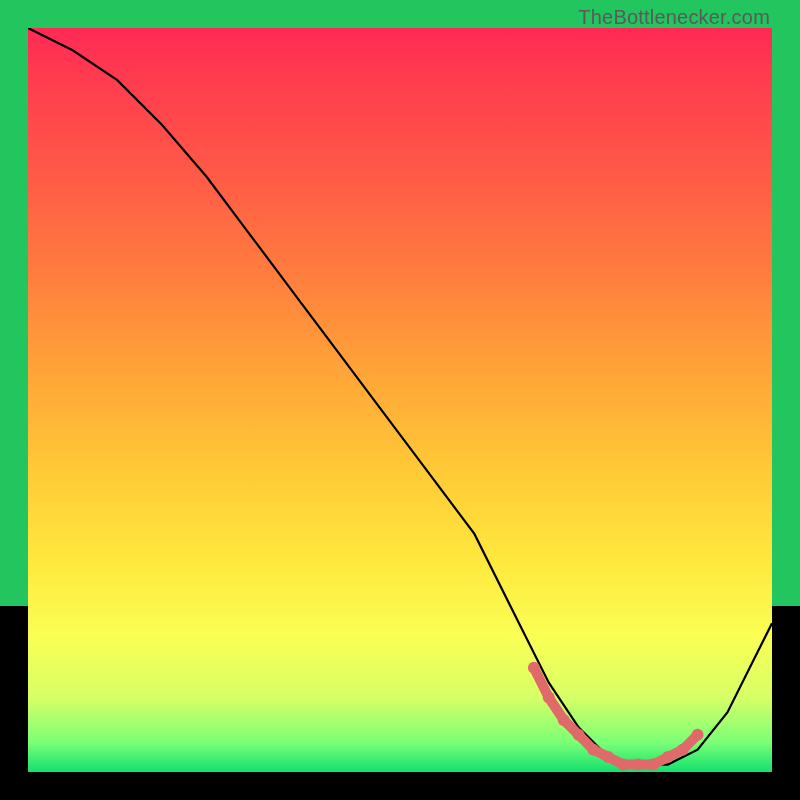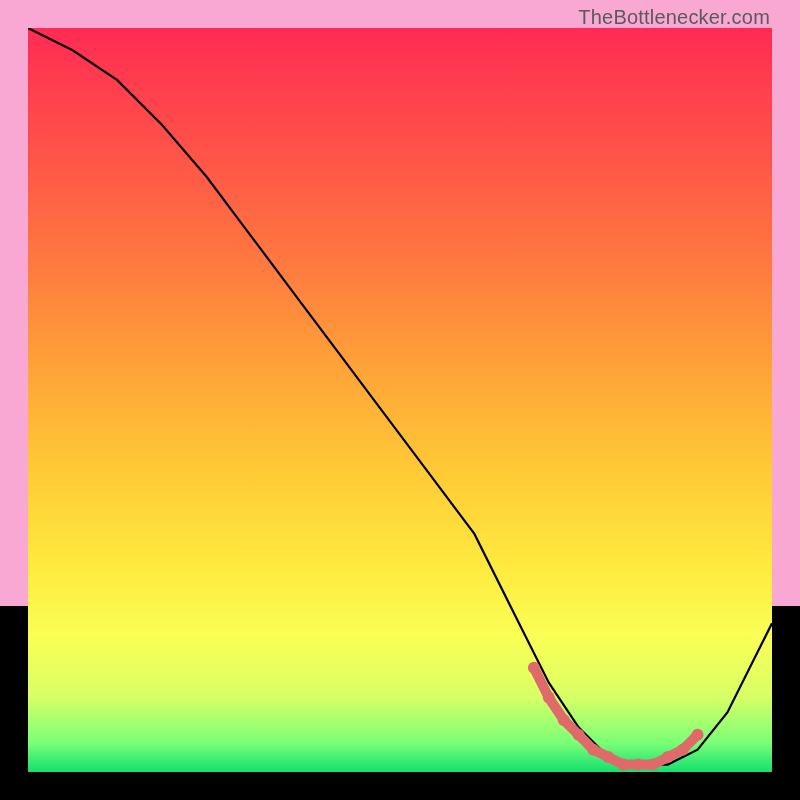--- a/index.html
+++ b/index.html
@@ -8,21 +8,21 @@
     width: 800px;
     height: 800px;
     background: #000;
     overflow: hidden;
     font-family: Arial, Helvetica, sans-serif;
   }
   .frame {
     position: relative;
     width: 800px;
     height: 606px;
-    background: #f9a8d4;
+    background: #22c55e;
   }
   .plot-area {
     position: absolute;
     left: 28px;
     top: 28px;
     width: 744px;
     height: 744px;
     
     background: linear-gradient(
       to bottom,

